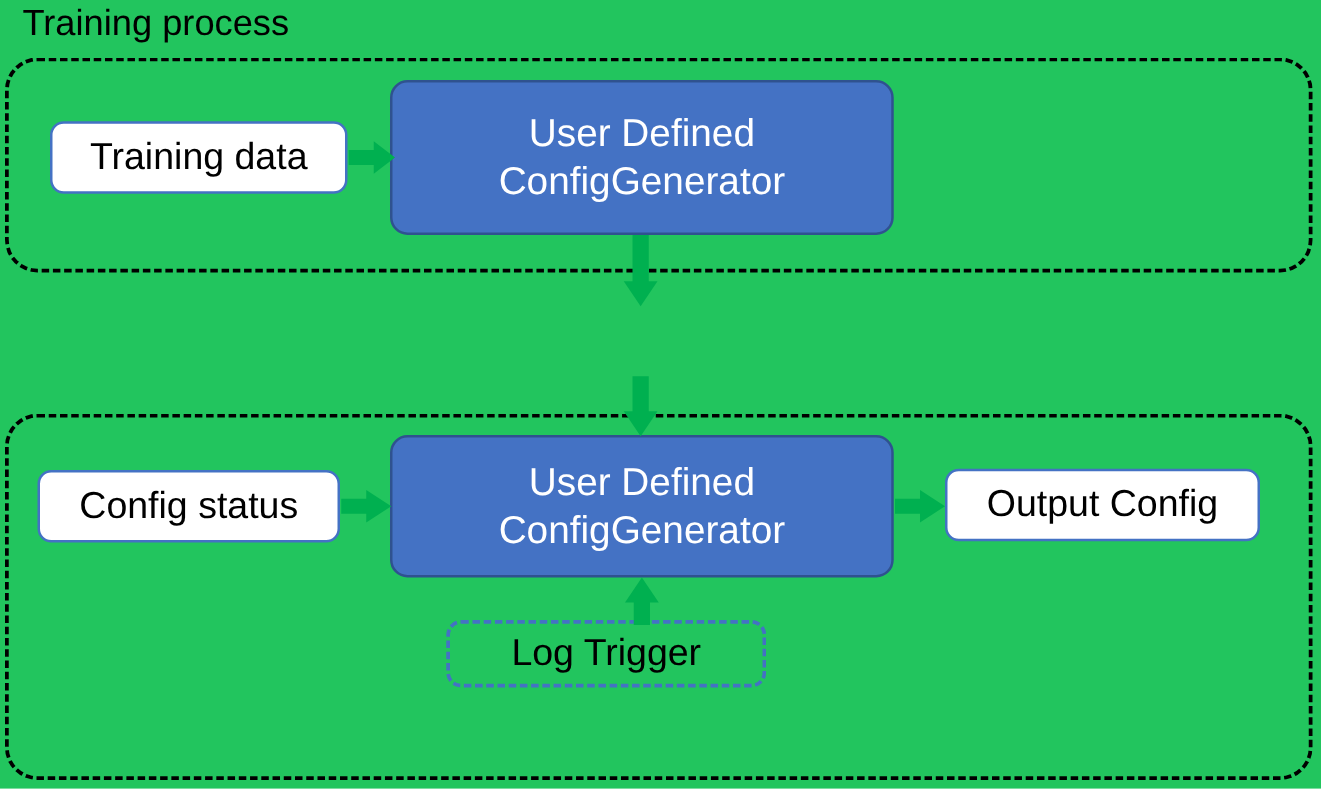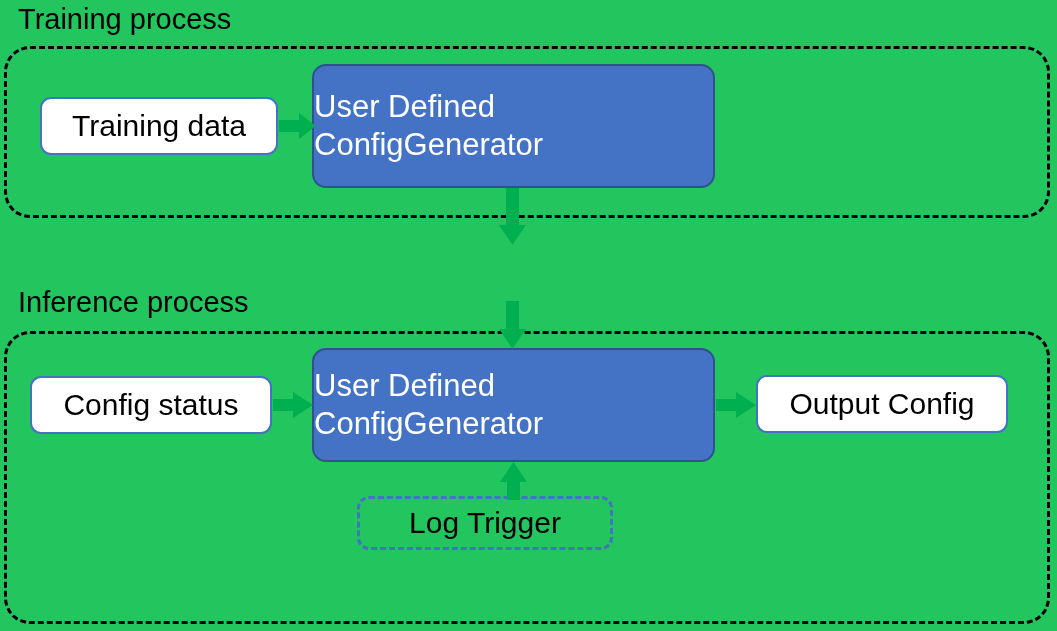--- a/index.html
+++ b/index.html
@@ -61,21 +61,21 @@
 
   
   .process-box {
     position: absolute;
     box-sizing: border-box;
     background: #4472C4;
     border: 2px solid #2F528F;
     border-radius: 14px;
     display: flex;
     flex-direction: column;
-    align-items: flex-start;
+    align-items: center;
     justify-content: center;
     color: #ffffff;
     font-size: 31px;
     line-height: 38px;
     text-align: center;
     white-space: nowrap;
   }
 
   
   .trigger-box {
@@ -116,21 +116,20 @@
     pointer-events: none;
   }
 </style>
 </head>
 <body>
 
 <div id="canvas">
 
   <div class="section-title" id="training-title">Training process</div>
 
-  <div class="section-title" id="inference-title">Inference process</div>
 
   <div class="group-container" id="training-group"></div>
 
   <div class="group-container" id="inference-group"></div>
 
   <div class="node-box" id="training-data-box">
     <span>Training data</span>
   </div>
 
   <div class="process-box" id="training-process-box">

